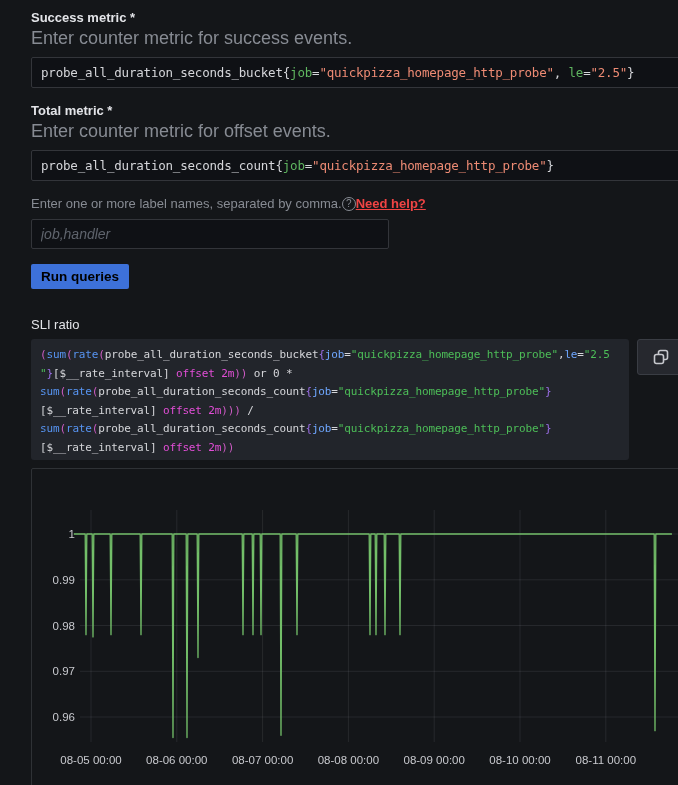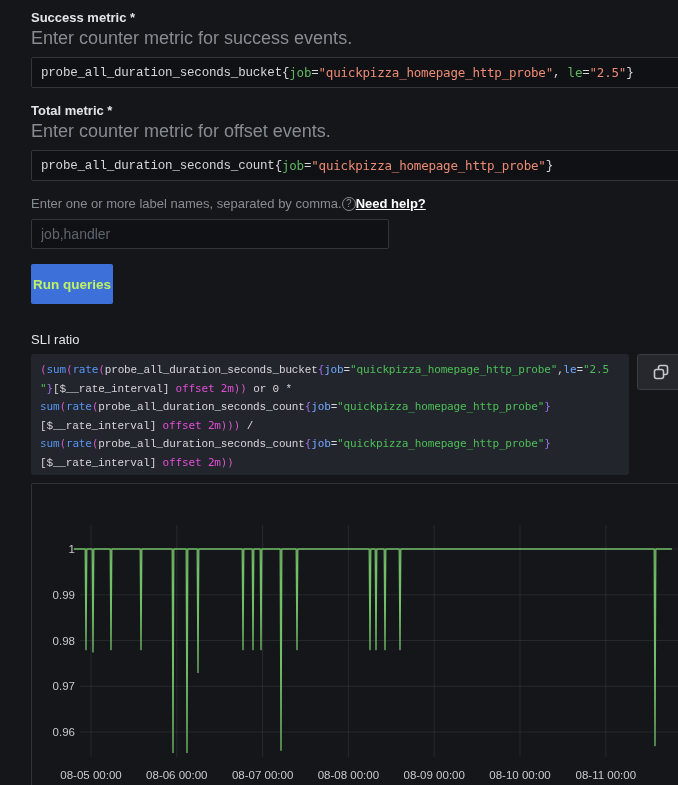--- a/index.html
+++ b/index.html
@@ -14,47 +14,47 @@
   .desc-row { display:flex; align-items:flex-end; font-size:13px; color:#878B93; margin-bottom:8px; }
   .query-input {
     width:654px; height:31px; background:#0F1115; border:1px solid #33353A; border-radius:2px;
     display:flex; align-items:center; padding:0 9px; margin-bottom:15px;
     font-family:"DejaVu Sans Mono", monospace; font-size:12.5px; letter-spacing:-0.2px;
     white-space:pre; overflow:hidden; cursor:text;
   }
   .text-input {
     width:358px; height:30px; background:#0F1115; border:1px solid #33353A; border-radius:2px;
     padding:0 9px; margin-bottom:15px; font-family:"Liberation Sans", sans-serif;
-    font-size:14px; color:#0ea5e9; outline:none;
+    font-size:14px; color:#0ea5e9; outline:none;font-style:italic;
   }
   .text-input::placeholder { color:#5F646D; }
   .help-icon {
     width:14px; height:14px; border:1px solid #878B93; border-radius:50%;
     color:#878B93; font-size:10px; line-height:12px; text-align:center;
     display:inline-block; cursor:pointer; flex-shrink:0;
   }
-  .help-link { color:#ffffff; text-decoration:underline; font-weight:600; cursor:pointer; }
+  .help-link { color:#ef4444; text-decoration:underline; font-weight:600; cursor:pointer; }
   .run-btn {
-    display:inline-block; height:40px; padding:0 2px; margin-top:0px; margin-bottom:28px;
-    background:#3D71D9; border:none; border-radius:2px; color:#bef264;
+    display:inline-block; height:25px; padding:0 10px; margin-top:0px; margin-bottom:28px;
+    background:#3D71D9; border:none; border-radius:2px; color:#000000;
     font-family:"Liberation Sans", sans-serif; font-size:13.5px; font-weight:700; cursor:pointer;
   }
   .sli-label { font-size:13px; font-weight:400; color:#E3E4E8; margin-bottom:7px; }
   .sli-row { display:flex; align-items:flex-start; gap:8px; margin-bottom:8px; }
   .sli-code {
     flex:1; background:#22252B; border-radius:3px; padding:7px 9px;
     font-family:"DejaVu Sans Mono", monospace; font-size:11px; letter-spacing:-0.15px;
     line-height:18.6px; color:#D5D6DA; white-space:pre; overflow:hidden; height:121px;
   }
   .copy-btn {
     width:48px; height:36px; background:#26282E; border:1px solid #3A3D44; border-radius:3px;
     display:flex; align-items:center; justify-content:center; cursor:pointer; flex-shrink:0;
   }
   
-  .tk-plain  { color:#D5D6DA;font-family:Liberation Mono, monospace; }
+  .tk-plain  { color:#D5D6DA; }
   .tk-glabel { color:#5FB660; }
   .tk-sstr   { color:#EE8B74; }
   .tk-fn     { color:#5794F2; }
   .tk-label  { color:#6FA7FF; }
   .tk-str    { color:#4DBE58; }
   .tk-kw     { color:#E44ED8; }
   .tk-brace  { color:#9B6FE8; }
   .tk-paren  { color:#CE5CC5; }
   .chart-panel {
     width:654px; height:346px; border:1px solid #2F3236; border-radius:2px;

